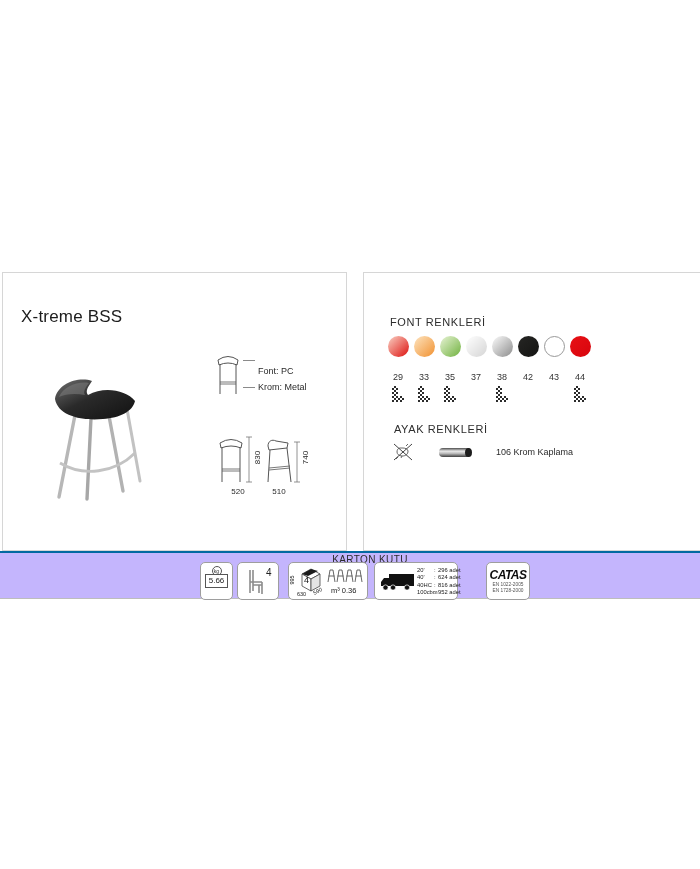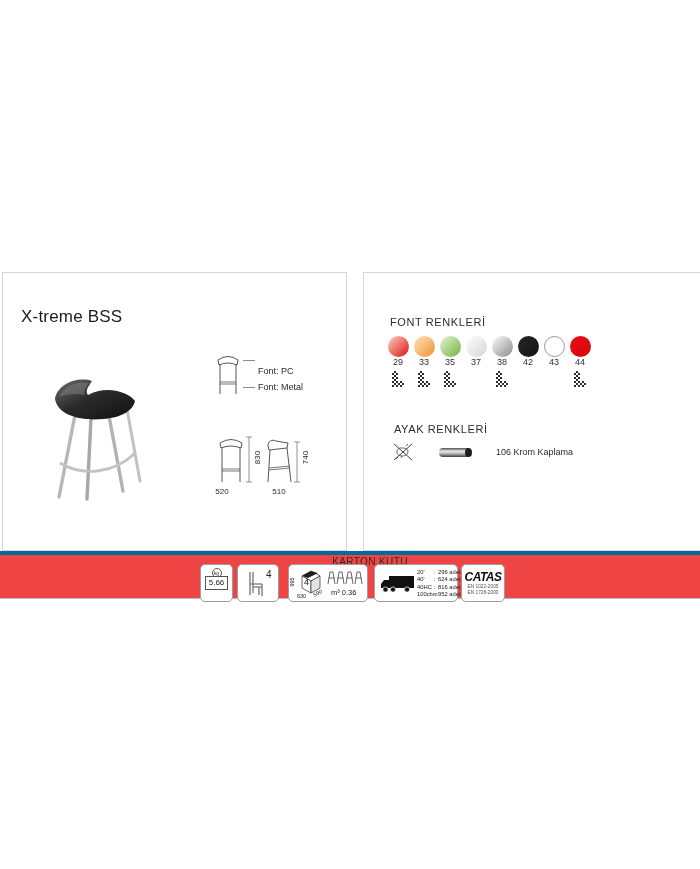--- a/index.html
+++ b/index.html
@@ -17,37 +17,37 @@
   .leader { height:1px; background:#8a8a8a; }
 
   .dim-label { font-size:8px; color:#2a2a2a; text-align:center; }
   .dim-label.vert { transform:rotate(-90deg); transform-origin:center; width:26px; }
 
   
   .section-title { font-size:11px; color:#2d2d2d; letter-spacing:0.6px; }
   .swatch-row { display:flex; }
   .swatch-col { width:26px; display:flex; flex-direction:column; align-items:center; }
   .swatch-circle { width:21px; height:21px; border-radius:50%; }
-  .swatch-code { font-size:9px; color:#333; margin-top:0; }
+  .swatch-code { font-size:9px; color:#333; margin-top:15px; }
   .l-icon { width:12px; height:16px; margin-top:4px;
     background-image:
       linear-gradient(45deg,#2b2b2b 25%,transparent 25%,transparent 75%,#2b2b2b 75%),
       linear-gradient(45deg,#2b2b2b 25%,transparent 25%,transparent 75%,#2b2b2b 75%);
     background-size:4px 4px; background-position:0 0,2px 2px;
     clip-path:polygon(0 0,50% 0,50% 62%,100% 62%,100% 100%,0 100%); }
   .leg-row { display:flex; align-items:center; gap:25px;justify-content:space-between; }
   .tube-wrap { position:relative; width:32px; height:9px; }
   .tube { position:absolute; left:0; top:0; width:32px; height:9px; border-radius:4px;
     background:linear-gradient(180deg,#4c4c4c 0%,#e9e9e9 35%,#bdbdbd 60%,#3f3f3f 100%); }
   .tube-cap { position:absolute; right:-1px; top:0; width:7px; height:9px; border-radius:50%; background:#1d1d1d; }
   .leg-finish-label { font-size:9px; color:#2a2a2a; }
 
   
-  #footer { position:absolute; left:0; top:551px; width:700px; height:48px; background:#ef4444;
-    border-top:4px solid #0369a1; border-bottom:1px solid #bdbdbd; }
+  #footer { position:absolute; left:0; top:551px; width:700px; height:48px; background:#c4b5fd;
+    border-top:2px solid #0369a1; border-bottom:1px solid #bdbdbd; }
   .carton-title { position:absolute; left:0; right:0; top:1px; text-align:center; font-size:10px;
     color:#2b2b2b; transform:translateX(20px); letter-spacing:0.4px; }
   .spec-box { position:absolute; top:9px; height:38px; background:#fff; border:1px solid #9e9e9e; border-radius:5px; }
 
   .kg-circle { width:10px; height:10px; border:1px solid #555; border-radius:50%; margin:3px auto 0;
     font-size:5px; line-height:8px; text-align:center; color:#333; }
   .weight-rect { width:23px; height:14px; border:1px solid #555; border-radius:0; margin:-2px auto 0;
     font-size:8px; line-height:12px; text-align:center; color:#222; background:#fff; }
 
   .sup-num { font-size:10px; color:#222; }
@@ -92,30 +92,30 @@
     </svg>
 
     <svg class="abs" style="left:211px;top:78px;" width="28" height="44" viewBox="0 0 28 44">
       <path d="M4,9 Q14,2 24,9 L23,14 Q14,10 5,14 Z" fill="none" stroke="#555" stroke-width="1"></path>
       <path d="M6,13 V43 M22,13 V43" stroke="#555" stroke-width="1" fill="none"></path>
       <path d="M6,31 H22 M6,33 H22" stroke="#555" stroke-width="0.8" fill="none"></path>
     </svg>
     <div class="abs leader" style="left:240px;top:87px;width:12px;"></div>
     <div class="abs callout-label" style="left:255px;top:93px;">Font: PC</div>
     <div class="abs leader" style="left:240px;top:114px;width:12px;"></div>
-    <div class="abs callout-label" style="left:255px;top:109px;">Font: Metal</div>
+    <div class="abs callout-label" style="left:255px;top:109px;">Krom: Metal</div>
 
     <svg class="abs" style="left:213px;top:161px;" width="38" height="50" viewBox="0 0 38 50">
       <path d="M4,9 Q15,2 26,9 L25,14 Q15,10 5,14 Z" fill="none" stroke="#555" stroke-width="1"></path>
       <path d="M6,13 V48 M24,13 V48" stroke="#555" stroke-width="1" fill="none"></path>
       <path d="M6,35 H24 M6,37 H24" stroke="#555" stroke-width="0.8" fill="none"></path>
       <path d="M33,3 V48 M30,3 H36 M30,48 H36" stroke="#777" stroke-width="0.8" fill="none"></path>
     </svg>
     <div class="abs dim-label vert" style="left:241px;top:180px;">830</div>
-    <div class="abs dim-label" style="left:204px;top:214px;width:30px;">520</div>
+    <div class="abs dim-label" style="left:220px;top:214px;width:30px;">520</div>
 
     <svg class="abs" style="left:261px;top:161px;" width="38" height="50" viewBox="0 0 38 50">
       <path d="M4,12 C4,7 8,5 12,7 L24,9 L23,14 L5,16 Z" fill="none" stroke="#555" stroke-width="1"></path>
       <path d="M6,16 L4,48 M23,14 L27,48" stroke="#555" stroke-width="1" fill="none"></path>
       <path d="M5,34 L26,32 M5,36 L26,34" stroke="#555" stroke-width="0.8" fill="none"></path>
       <path d="M33,8 V48 M30,8 H36 M30,48 H36" stroke="#777" stroke-width="0.8" fill="none"></path>
     </svg>
     <div class="abs dim-label vert" style="left:289px;top:180px;">740</div>
     <div class="abs dim-label" style="left:261px;top:214px;width:30px;">510</div>
   </div>
@@ -236,19 +236,19 @@
         </div>
         <div class="truck-row">
           <span class="truck-label">40HC</span><span class="truck-sep">:</span><span>816 adet</span>
         </div>
         <div class="truck-row">
           <span class="truck-label">100cbm</span><span class="truck-sep">:</span><span>952 adet</span>
         </div>
       </div>
     </div>
 
-    <div class="spec-box" style="left:461px;width:44px;">
+    <div class="spec-box" style="left:486px;width:44px;">
       <div class="catas-logo">CATAS</div>
       <div class="catas-line">EN 1022-2005</div>
       <div class="catas-line">EN 1728-2000</div>
     </div>
   </div>
 </div>
 
 </body></html>

